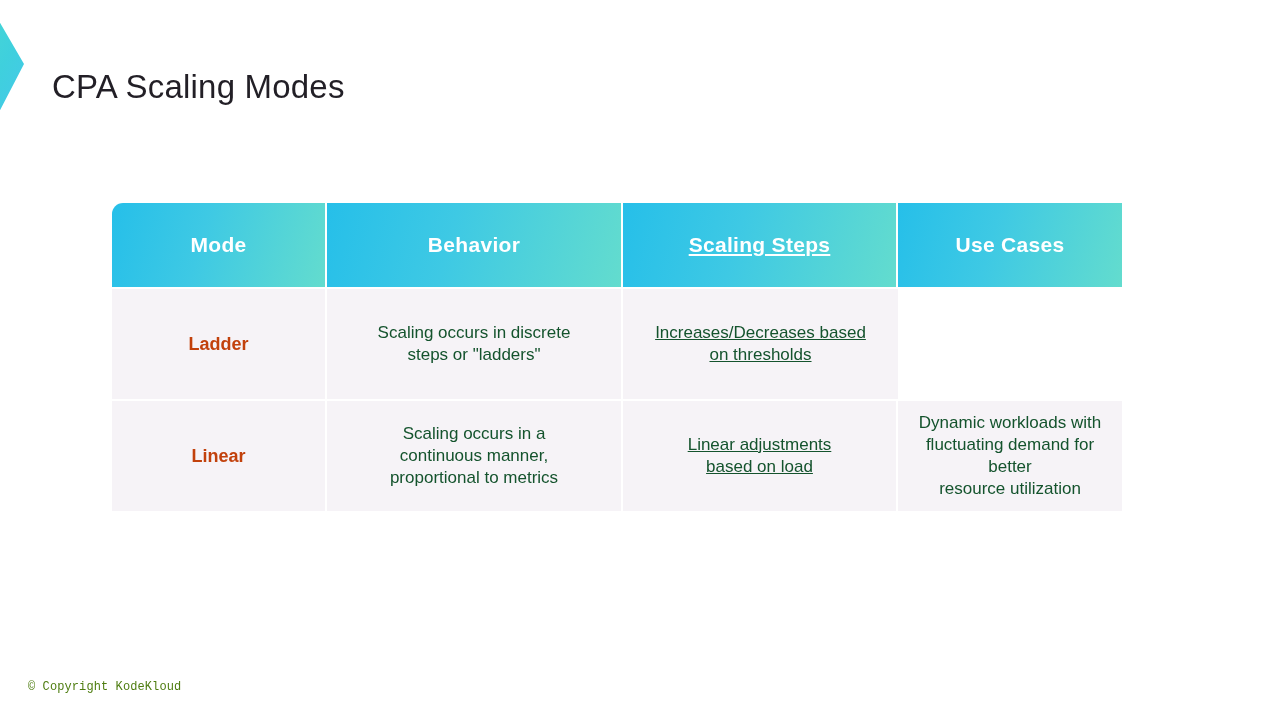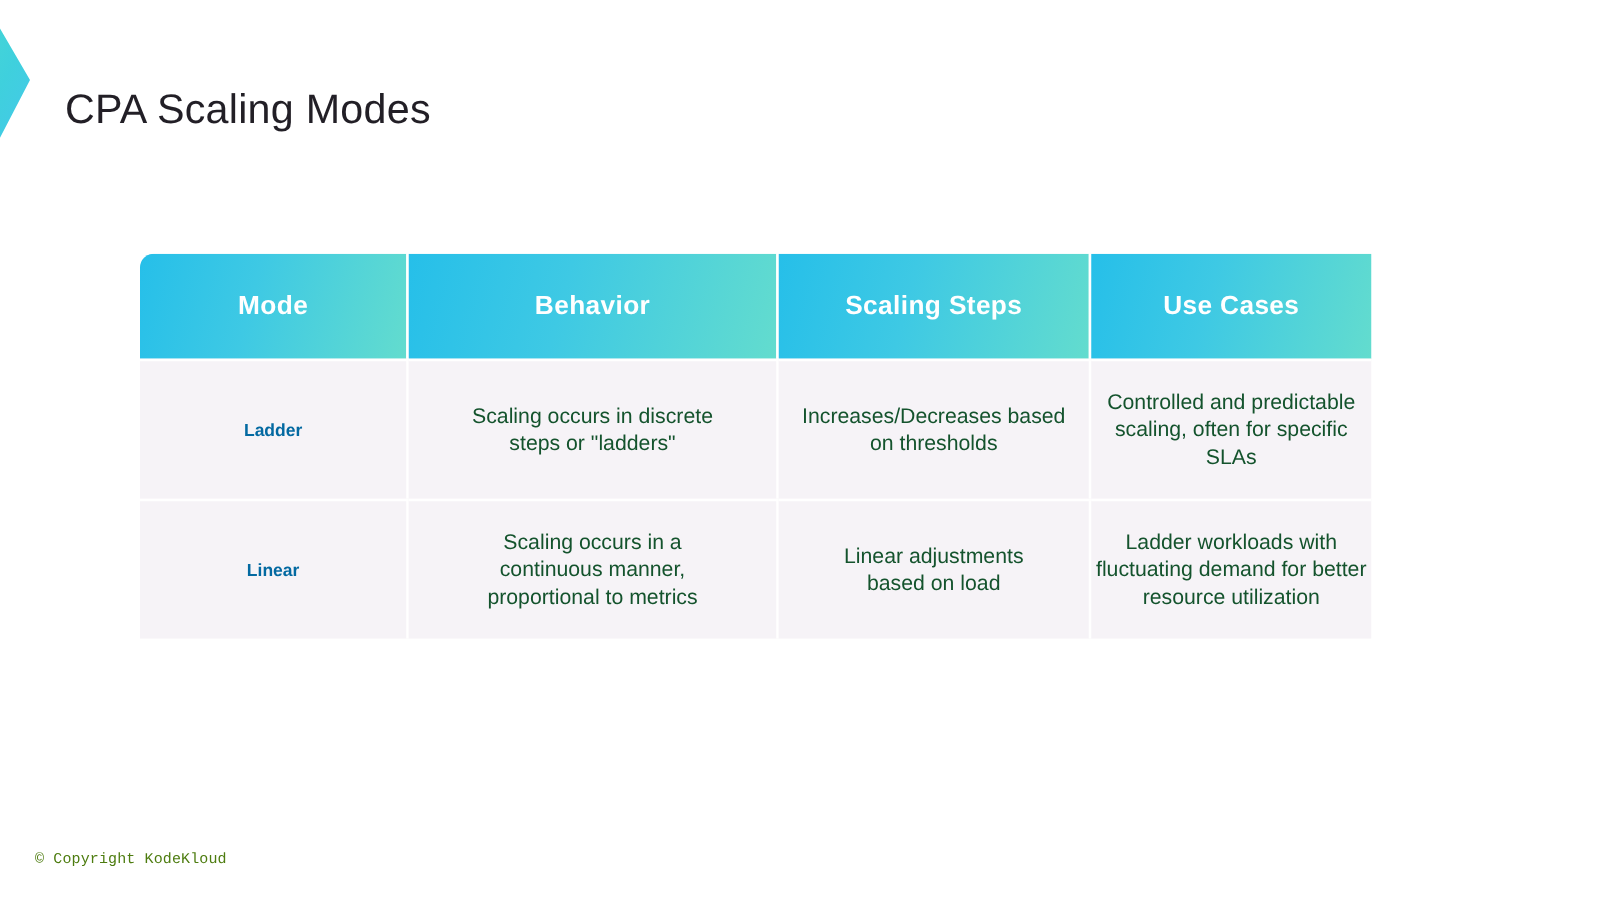--- a/index.html
+++ b/index.html
@@ -59,27 +59,27 @@
   }
   .t-row.body-row-1 { height: 112px; }
   .t-row.body-row-2 { height: 112px; }
 
   .t-cell {
     box-sizing: border-box;
     display: flex;
     align-items: center;
     justify-content: center;
     text-align: center;
-    padding: 4px 1px;
+    padding: 4px 12px;
   }
 
   
   .col-0 { width: 215px; }
   .col-1 { width: 296px; }
-  .col-2 { width: 250px; }
+  .col-2 { width: 275px; text-decoration: underline; }
   .col-3 { width: 224px; }
 
   .t-cell.head-cell {
     color: #ffffff;
     font-size: 21px;
     font-weight: 700;
     letter-spacing: 0.3px;
     border-right: 2px solid #ffffff;
     background: linear-gradient(105deg, #26bfe9 0%, #3ec9e4 42%, #63dcce 100%);
   }
@@ -91,22 +91,22 @@
     font-size: 17px;
     line-height: 22px;
     font-weight: 400;
     border-right: 2px solid #ffffff;
     border-top: 2px solid #ffffff;
   }
   .t-cell.body-cell:last-child { border-right: none; }
 
   .t-cell.mode-cell {
     font-weight: 700;
-    color: #0369a1;
-    font-size: 14px;
+    color: #c2410c;
+    font-size: 18px;
   }
 
   .cell-text {
     display: block;
     width: 100%;
     white-space: pre-line;
   }
 
   
   .footer {
@@ -159,41 +159,37 @@
       <span class="cell-text">Ladder</span>
     </div>
     <div class="t-cell body-cell col-1">
       <span class="cell-text">Scaling occurs in discrete
 steps or "ladders"</span>
     </div>
     <div class="t-cell body-cell col-2">
       <span class="cell-text">Increases/Decreases based
 on thresholds</span>
     </div>
-    <div class="t-cell body-cell col-3">
-      <span class="cell-text">Controlled and predictable
-scaling, often for specific SLAs</span>
-    </div>
   </div>
 
   <div class="t-row body-row-2">
     <div class="t-cell body-cell mode-cell col-0">
       <span class="cell-text">Linear</span>
     </div>
     <div class="t-cell body-cell col-1">
       <span class="cell-text">Scaling occurs in a
 continuous manner,
 proportional to metrics</span>
     </div>
     <div class="t-cell body-cell col-2">
       <span class="cell-text">Linear adjustments
 based on load</span>
     </div>
     <div class="t-cell body-cell col-3">
-      <span class="cell-text">Ladder workloads with
+      <span class="cell-text">Dynamic workloads with
 fluctuating demand for better
 resource utilization</span>
     </div>
   </div>
 
 </div>
 
 <div class="footer">© Copyright KodeKloud</div>
 
 </body></html>

